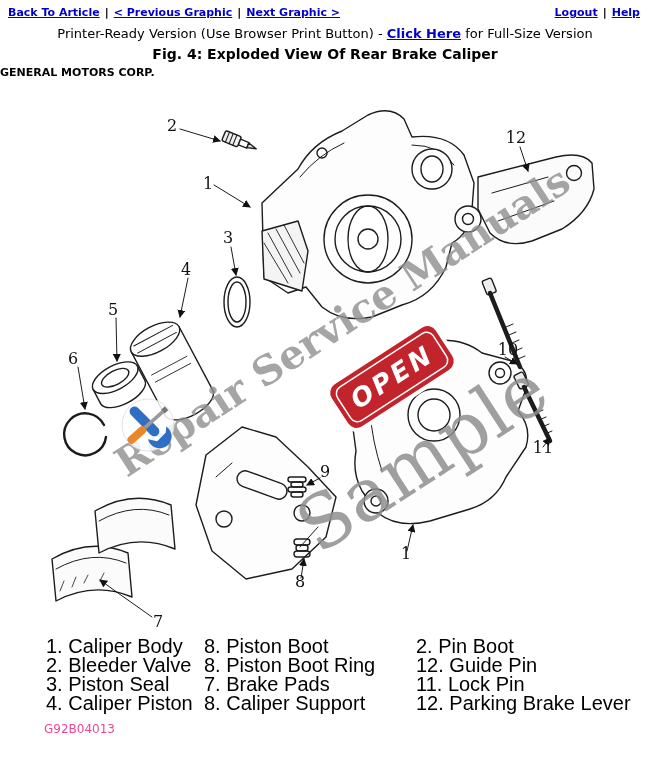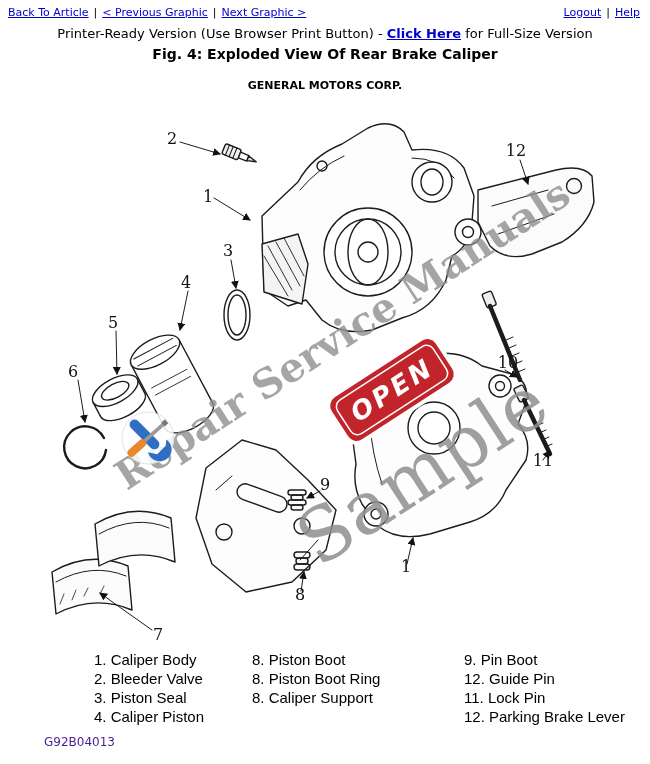--- a/index.html
+++ b/index.html
@@ -8,44 +8,44 @@
     --watermark-gray:#8f8f8f;
   }
   *{box-sizing:border-box;}
   html,body{margin:0;padding:0;}
   body{
     width:650px;height:764px;overflow:hidden;background:#ffffff;
     font-family:"DejaVu Sans", sans-serif;color:#000;
   }
   .topbar{
     display:flex;justify-content:space-between;align-items:flex-start;
-    padding:6px 10px 2px 8px;font-size:11px;font-weight:normal;
+    padding:6px 10px 2px 8px;font-size:11px;font-weight:bold;
   }
   .navgroup{display:flex;gap:5px;align-items:center;}
   a.navlink{color:var(--link-color);text-decoration:underline;cursor:pointer;}
   .sep{color:#000;}
   .printer-line{
     text-align:center;font-size:13px;padding:5px 0 1px 0;color:#000;
     font-family:"DejaVu Sans", sans-serif;
   }
   .printer-line a.inline-link{color:var(--link-color);text-decoration:underline;cursor:pointer;font-weight:bold;}
   .fig-title{ text-align:center;font-size:14px;font-weight:bold;margin-top:4px;}
-  .fig-sub{ text-align:center;font-size:11px;font-weight:bold;margin-top:17px;}
+  .fig-sub{ text-align:left;font-size:11px;font-weight:bold;margin-top:4px;}
   .diagram-wrap{position:relative;width:650px;height:556px;margin-top:2px;}
   svg{display:block;}
   .legend{
     display:flex;padding-left:46px;margin-top:0px;
-    font-family:"Liberation Sans", sans-serif;font-size:15px;color:#000;margin-left:48px;
+    font-family:"Liberation Sans", sans-serif;font-size:20px;color:#000;
   }
   .legend-col{display:flex;flex-direction:column;}
   .legend-col.c0{width:158px;}
   .legend-col.c1{width:212px;}
   .legend-col.c2{flex:1;}
   .legend-item{line-height:19px;white-space:nowrap;}
-  .footer-code{padding:9px 0 0 44px;font-size:12px;color:#4c1d95;}
+  .footer-code{padding:9px 0 0 44px;font-size:12px;color:#ec4899;}
 </style>
 </head>
 <body>
 
 <div class="topbar">
   <div class="navgroup">
     <a class="navlink">Back To Article</a>
     <span class="sep">|</span>
     <a class="navlink">&lt; Previous Graphic</a>
     <span class="sep">|</span>
@@ -241,23 +241,24 @@
 <div class="legend">
   <div class="legend-col c0">
       <div class="legend-item">1. Caliper Body</div>
       <div class="legend-item">2. Bleeder Valve</div>
       <div class="legend-item">3. Piston Seal</div>
       <div class="legend-item">4. Caliper Piston</div>
     </div>
   <div class="legend-col c1">
       <div class="legend-item">8. Piston Boot</div>
       <div class="legend-item">8. Piston Boot Ring</div>
+      <div class="legend-item">7. Brake Pads</div>
       <div class="legend-item">8. Caliper Support</div>
     </div>
   <div class="legend-col c2">
-      <div class="legend-item">9. Pin Boot</div>
+      <div class="legend-item">2. Pin Boot</div>
       <div class="legend-item">12. Guide Pin</div>
       <div class="legend-item">11. Lock Pin</div>
       <div class="legend-item">12. Parking Brake Lever</div>
     </div>
 </div>
 
 <div class="footer-code">G92B04013</div>
 
 </body></html>

